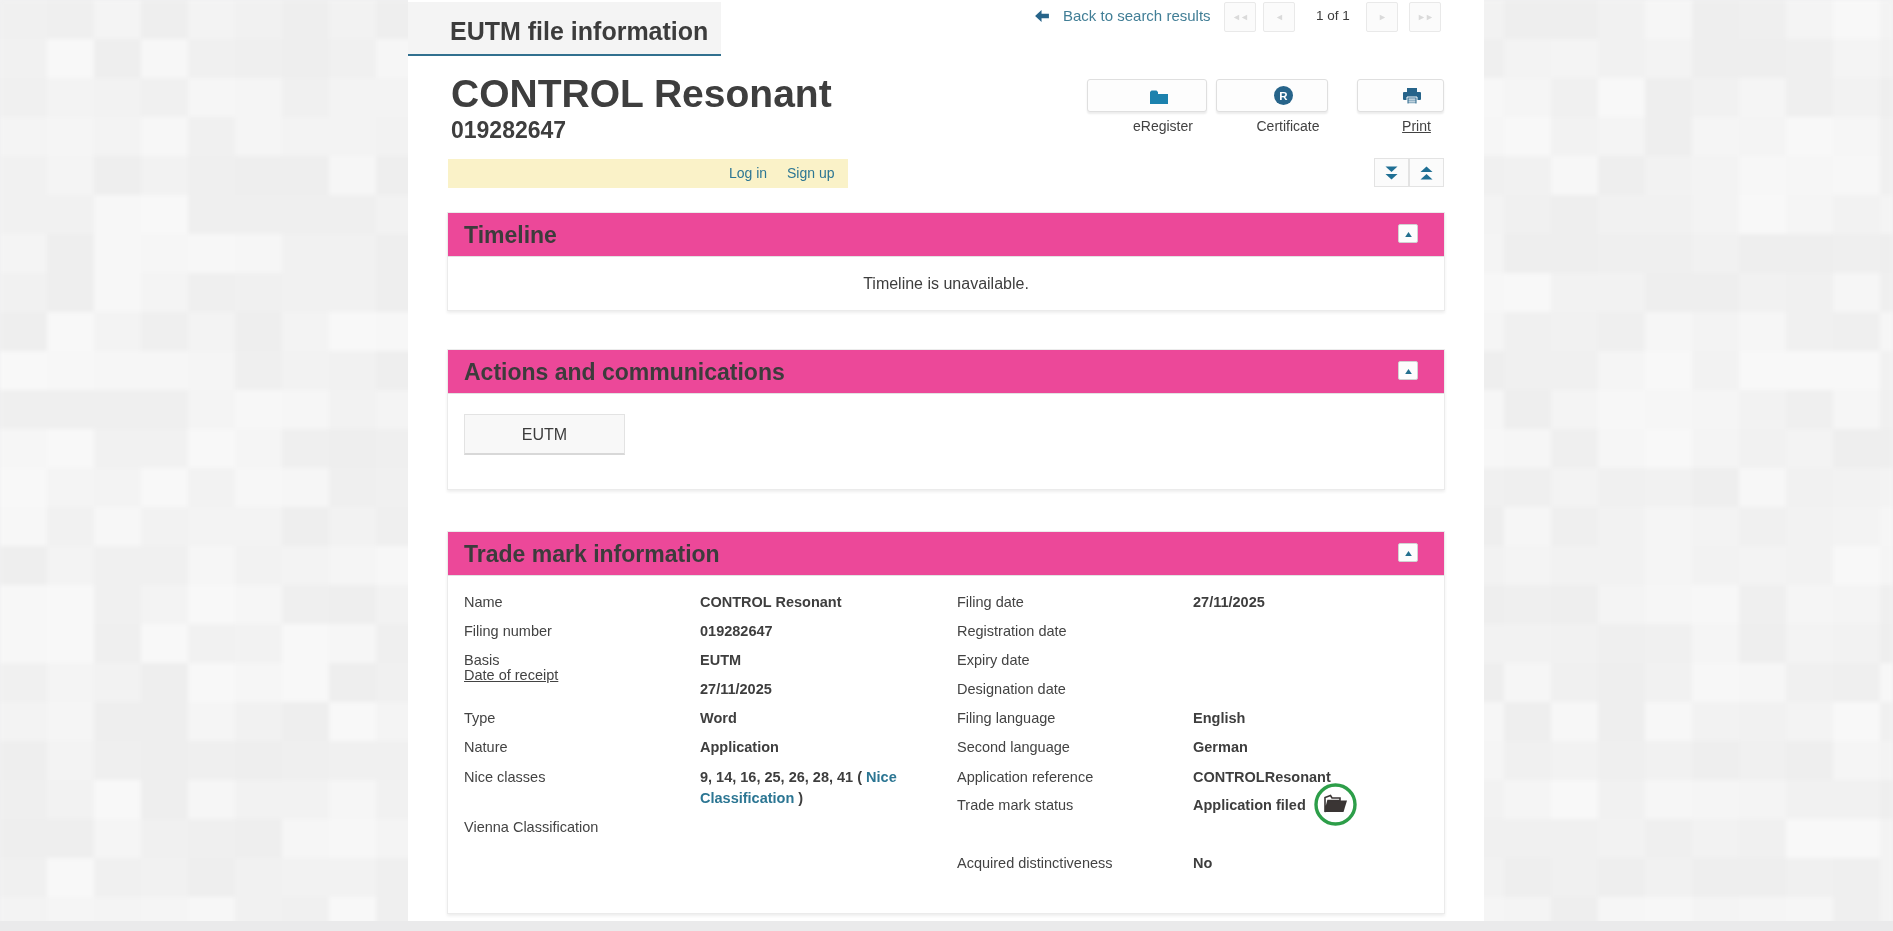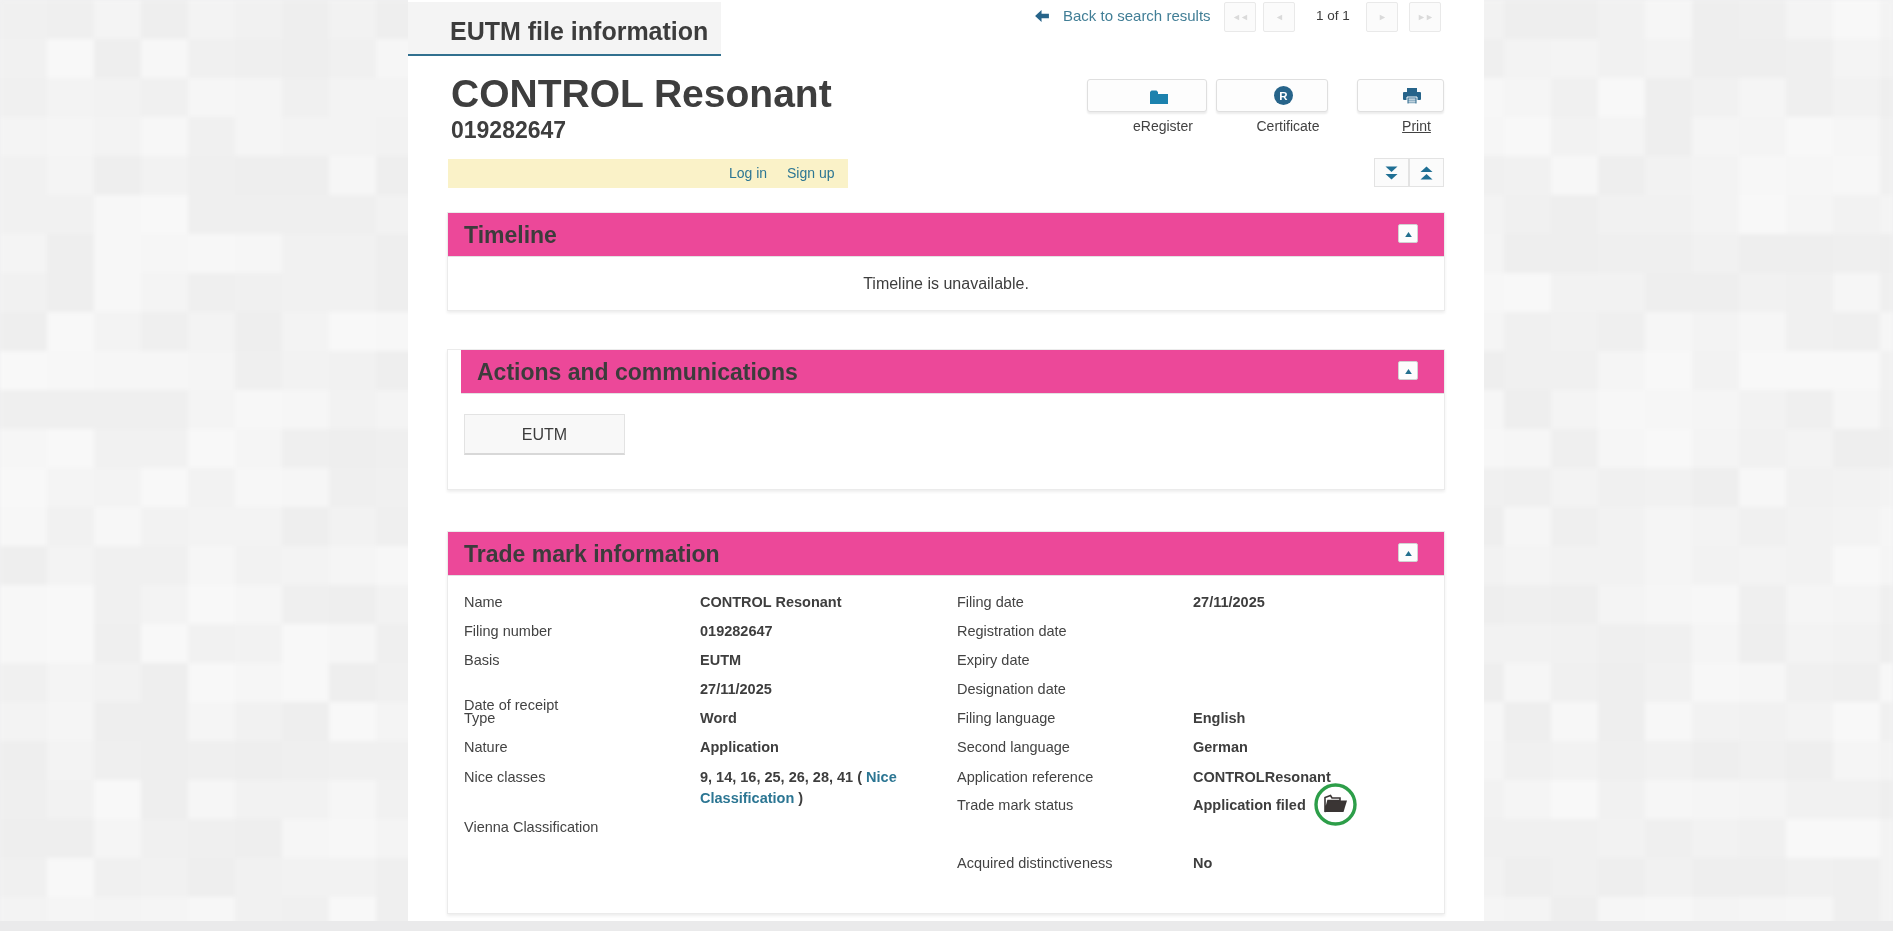--- a/index.html
+++ b/index.html
@@ -569,21 +569,21 @@
 <div class="section" style="top:212px;height:99px;">
   <div class="sech">Timeline</div>
   <div class="colbtn">
       <svg width="7" height="5" viewBox="0 0 8 6">
         <path d="M0 6 L8 6 L4 0 Z" fill="#23708f"></path>
       </svg>
     </div>
   <div style="position:absolute;left:0;top:44px;width:996px;text-align:center;font-size:16px;color:#3e3e3e;line-height:54px;">Timeline is unavailable.</div>
 </div>
 
-<div class="section" style="top:349px;height:141px;padding-left:13px;">
+<div class="section" style="top:349px;height:141px;">
   <div class="sech">Actions and communications</div>
   <div class="colbtn">
       <svg width="7" height="5" viewBox="0 0 8 6">
         <path d="M0 6 L8 6 L4 0 Z" fill="#23708f"></path>
       </svg>
     </div>
   <div style="position:absolute;left:16px;top:64px;width:161px;height:41px;background:#f8f8f8;border:1px solid #e3e3e3;border-bottom:2px solid #d8d8d8;text-align:center;line-height:39px;font-size:16px;color:#3c3c3c;">EUTM</div>
 </div>
 
 <div class="section" style="top:531px;height:383px;">
@@ -594,21 +594,21 @@
       </svg>
     </div>
 </div>
 
 <div class="tmrow" style="left:464px;top:592px;">Name</div>
 <div class="tmrow tmval" style="left:700px;top:592px;">CONTROL Resonant</div>
 <div class="tmrow" style="left:464px;top:621px;">Filing number</div>
 <div class="tmrow tmval" style="left:700px;top:621px;">019282647</div>
 <div class="tmrow" style="left:464px;top:650px;">Basis</div>
 <div class="tmrow tmval" style="left:700px;top:650px;">EUTM</div>
-<div class="tmrow" style="left:464px;top:695px;">Date of receipt</div>
+<div class="tmrow" style="left:464px;top:665px;text-decoration:underline;">Date of receipt</div>
 <div class="tmrow tmval" style="left:700px;top:679px;">27/11/2025</div>
 <div class="tmrow" style="left:464px;top:708px;">Type</div>
 <div class="tmrow tmval" style="left:700px;top:708px;">Word</div>
 <div class="tmrow" style="left:464px;top:737px;">Nature</div>
 <div class="tmrow tmval" style="left:700px;top:737px;">Application</div>
 <div class="tmrow" style="left:464px;top:767px;">Nice classes</div>
 <div class="tmrow tmval" style="left:700px;top:767px;white-space:nowrap;">9, 14, 16, 25, 26, 28, 41 ( <a>Nice</a></div>
 <div class="tmrow tmval" style="left:700px;top:788px;white-space:nowrap;"><a>Classification</a> )</div>
 <div class="tmrow" style="left:464px;top:817px;">Vienna Classification</div>
 

